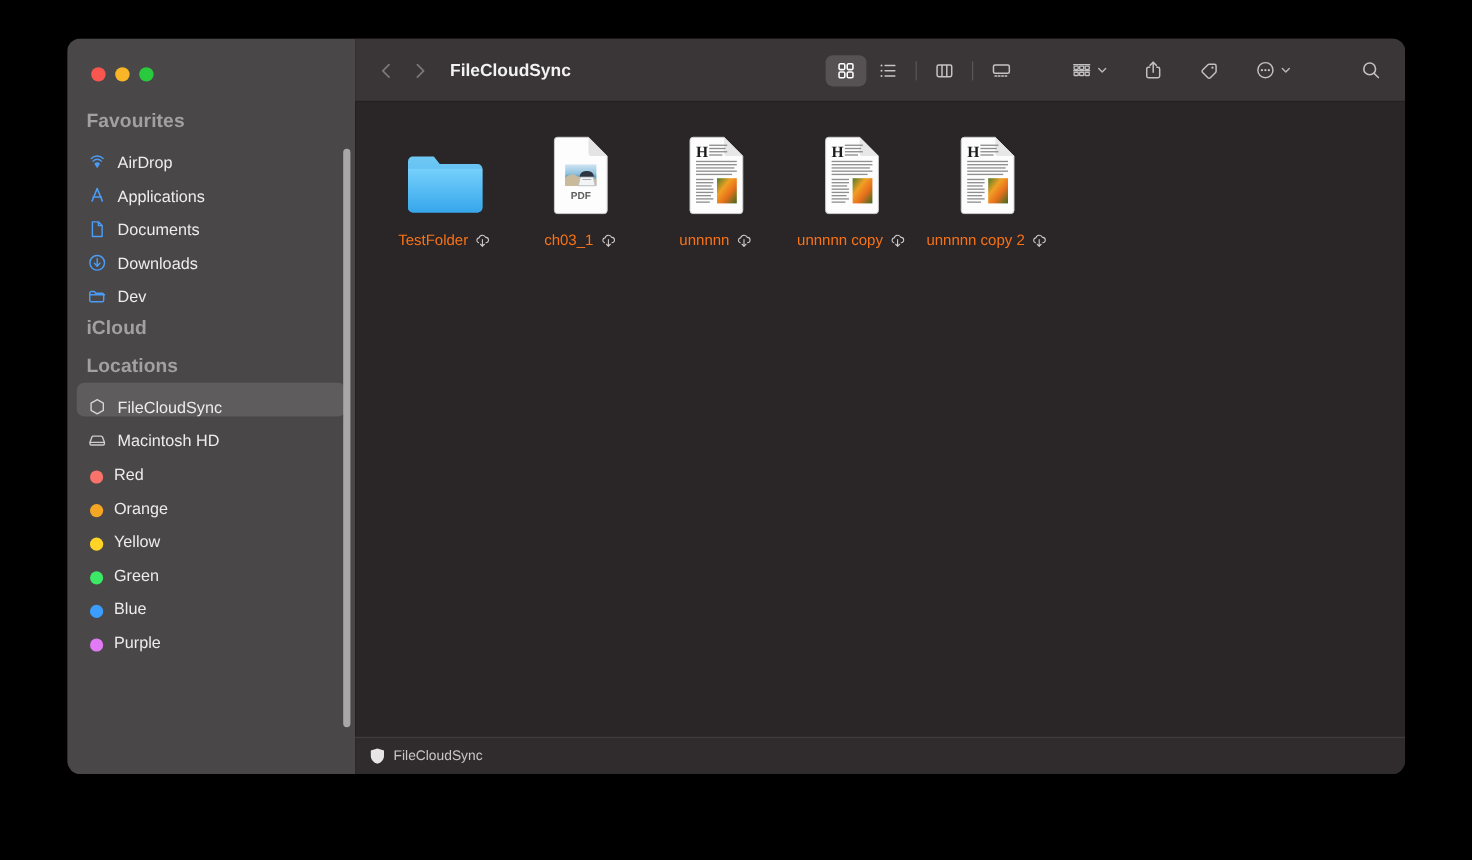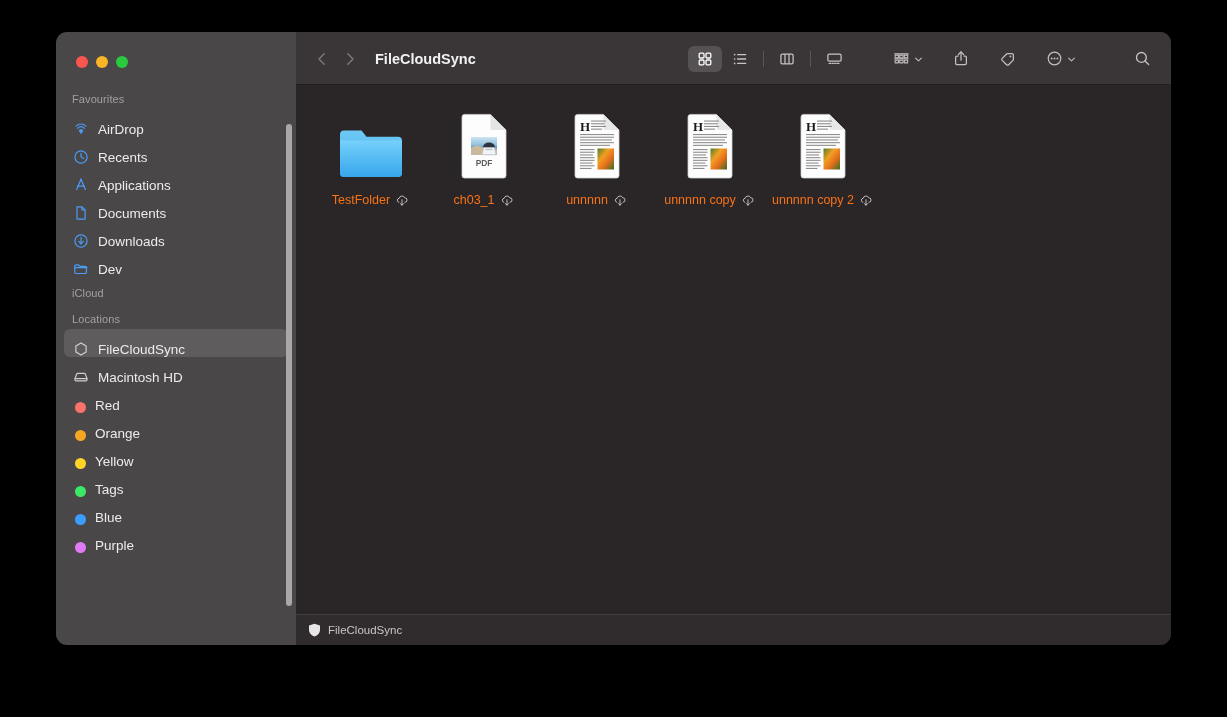--- a/index.html
+++ b/index.html
@@ -58,22 +58,22 @@
     top: 57px;
     left: 0;
     right: 0;
     bottom: 0;
     overflow: hidden;
     padding-top: 4px;
   }
 
   .sb-group-title {
     color: #a3a0a1;
-    font-size: 11px;
-    font-weight: 400;
+    font-size: 16px;
+    font-weight: 700;
     letter-spacing: 0.1px;
     padding: 0 0 4px 16px;
     margin-top: 10px;
   }
   .sb-group:first-child .sb-group-title { margin-top: 0; }
 
   .sb-item {
     display: flex;
     align-items: flex-end;
     height: 28px;
@@ -300,29 +300,20 @@
           <span class="sb-icon">
             <svg width="16" height="16" viewBox="0 0 16 16" fill="none" stroke="#4a9cf6" stroke-width="1.2" stroke-linecap="round">
               <path d="M8 13.2 L5.6 9.4 A3.4 3.4 0 0 1 10.4 9.4 Z" fill="#4a9cf6" stroke="none"></path>
               <path d="M4.6 7.3a4.4 4.4 0 0 1 6.8 0"></path>
               <path d="M3.1 5.1a6.8 6.8 0 0 1 9.8 0"></path>
             </svg>
           </span>
           <span class="sb-label">AirDrop</span>
         </div>
 
-        <div class="sb-item">
-          <span class="sb-icon">
-            <svg width="16" height="16" viewBox="0 0 16 16" fill="none" stroke="#4a9cf6" stroke-width="1.2" stroke-linecap="round">
-              <circle cx="8" cy="8" r="6.1"></circle>
-              <path d="M8 4.4V8l2.6 1.6"></path>
-            </svg>
-          </span>
-          <span class="sb-label">Recents</span>
-        </div>
 
         <div class="sb-item">
           <span class="sb-icon">
             <svg width="16" height="16" viewBox="0 0 16 16" fill="none" stroke="#4a9cf6" stroke-width="1.25" stroke-linecap="round" stroke-linejoin="round">
               <path d="M8 2.2 L12.3 12.6"></path>
               <path d="M8 2.2 L3.7 12.6"></path>
               <path d="M4.6 9.1h6.8"></path>
             </svg>
           </span>
           <span class="sb-label">Applications</span>
@@ -397,21 +388,21 @@
         <div class="sb-item">
           <span class="tag-dot" style="background:#F5A623"></span>
           <span class="sb-label">Orange</span>
         </div>
         <div class="sb-item">
           <span class="tag-dot" style="background:#FFD426"></span>
           <span class="sb-label">Yellow</span>
         </div>
         <div class="sb-item">
           <span class="tag-dot" style="background:#3CE966"></span>
-          <span class="sb-label">Tags</span>
+          <span class="sb-label">Green</span>
         </div>
         <div class="sb-item">
           <span class="tag-dot" style="background:#3B9EFF"></span>
           <span class="sb-label">Blue</span>
         </div>
         <div class="sb-item">
           <span class="tag-dot" style="background:#E07BF5"></span>
           <span class="sb-label">Purple</span>
         </div>
       </div>

